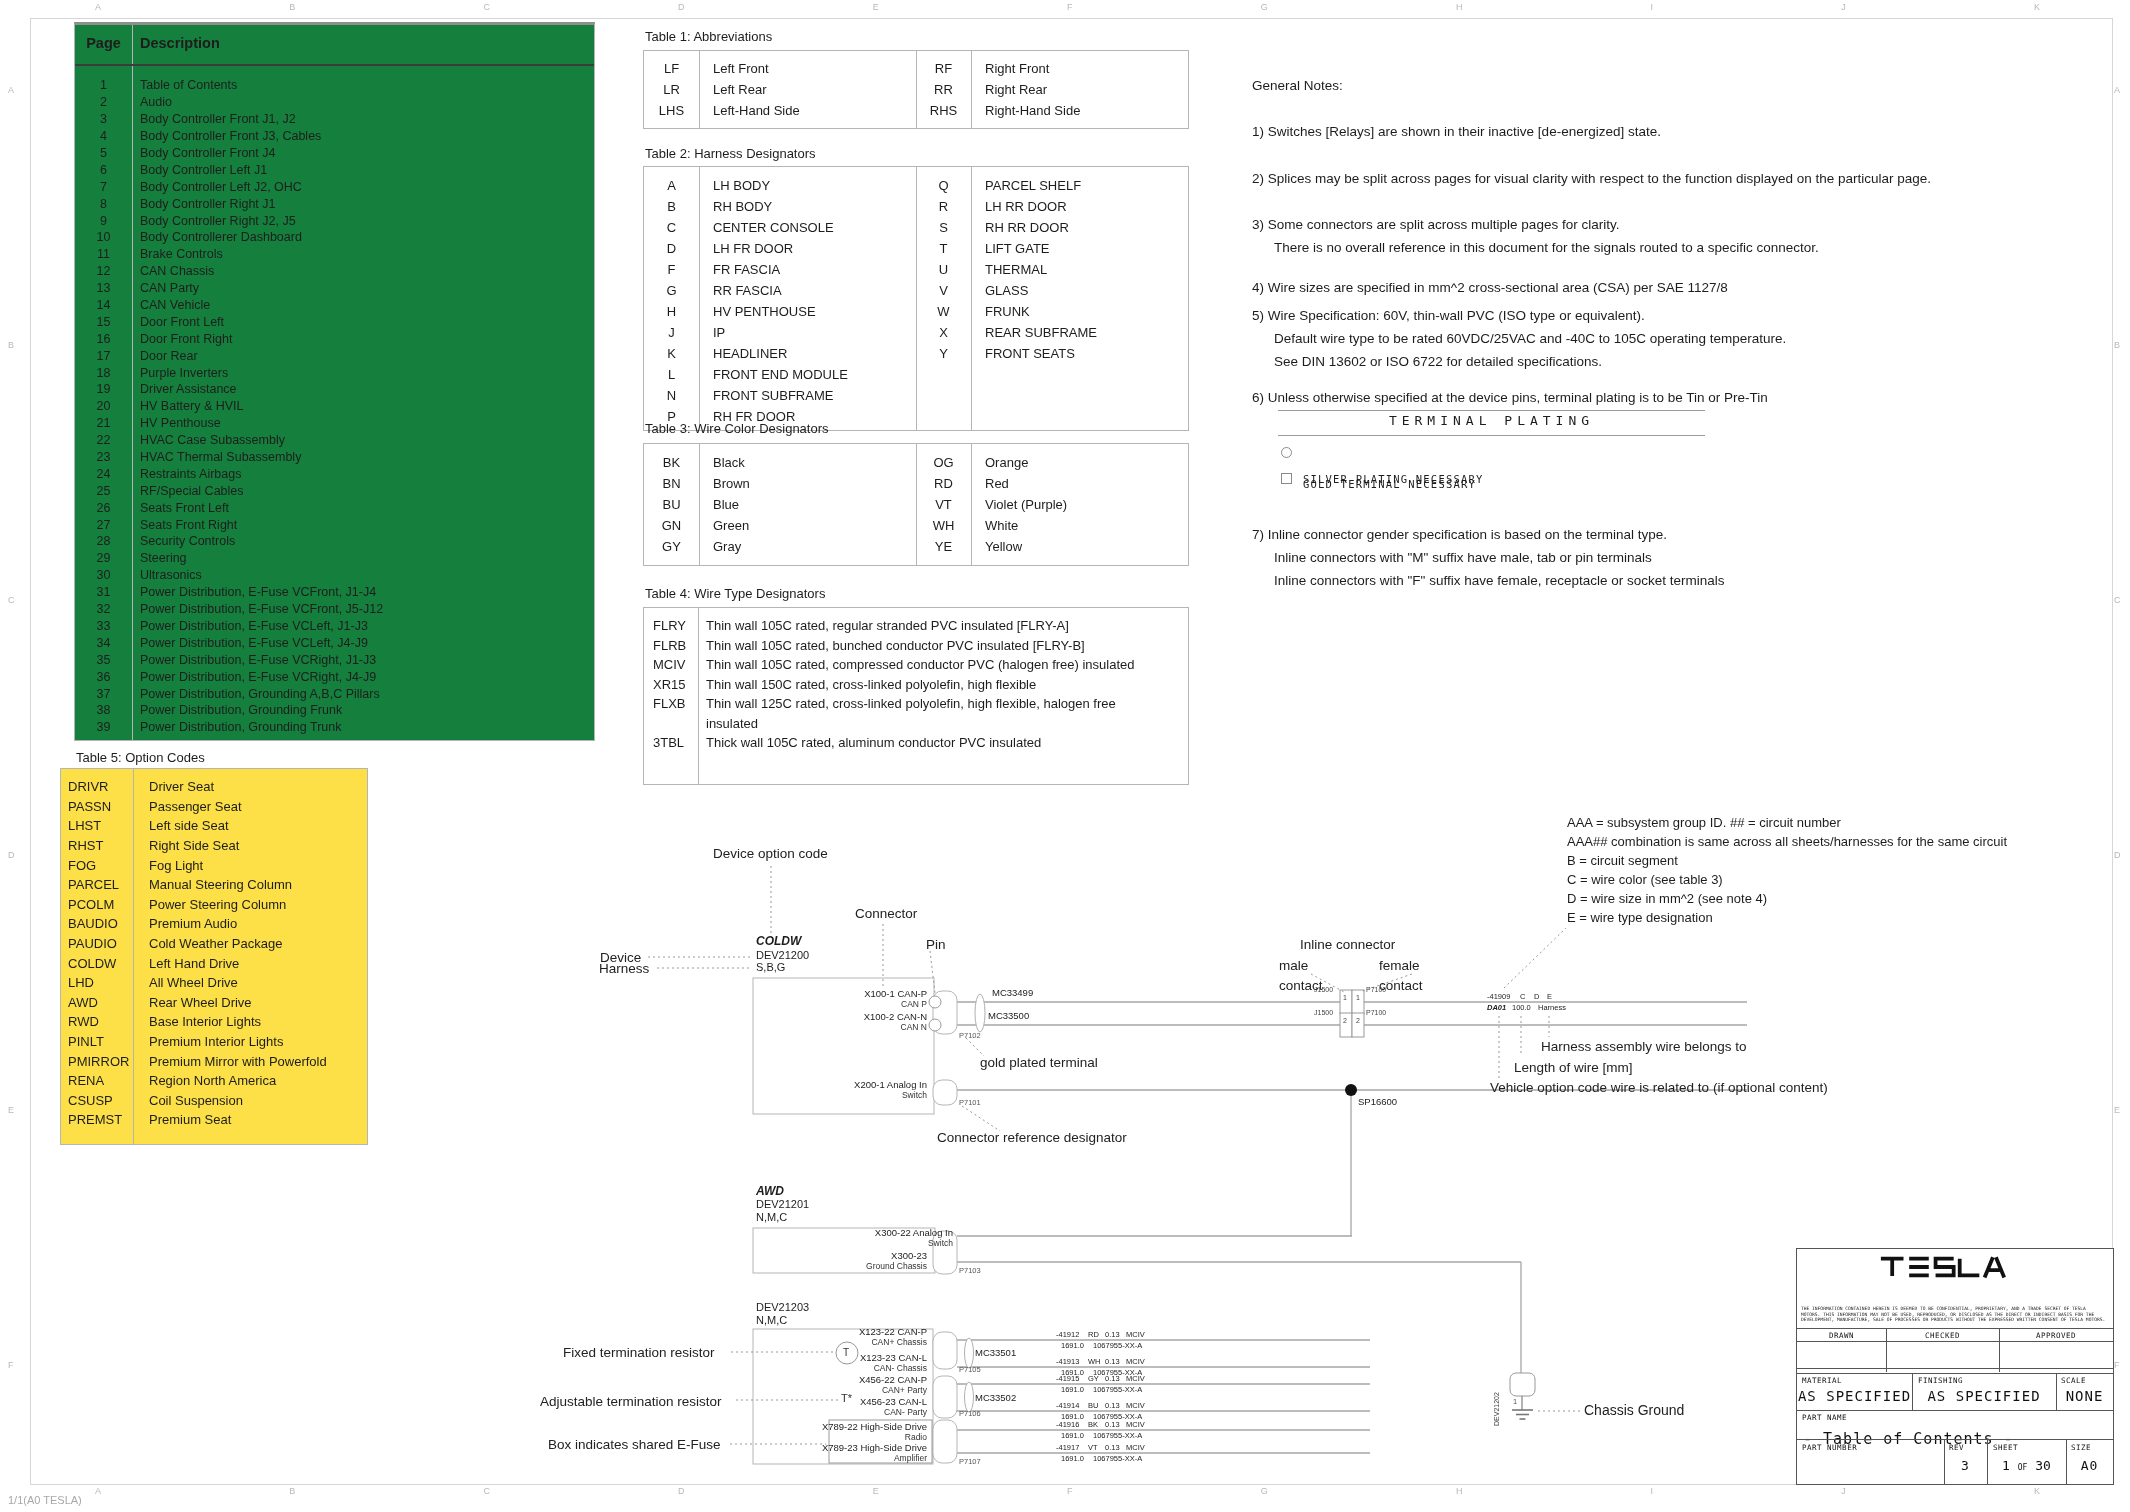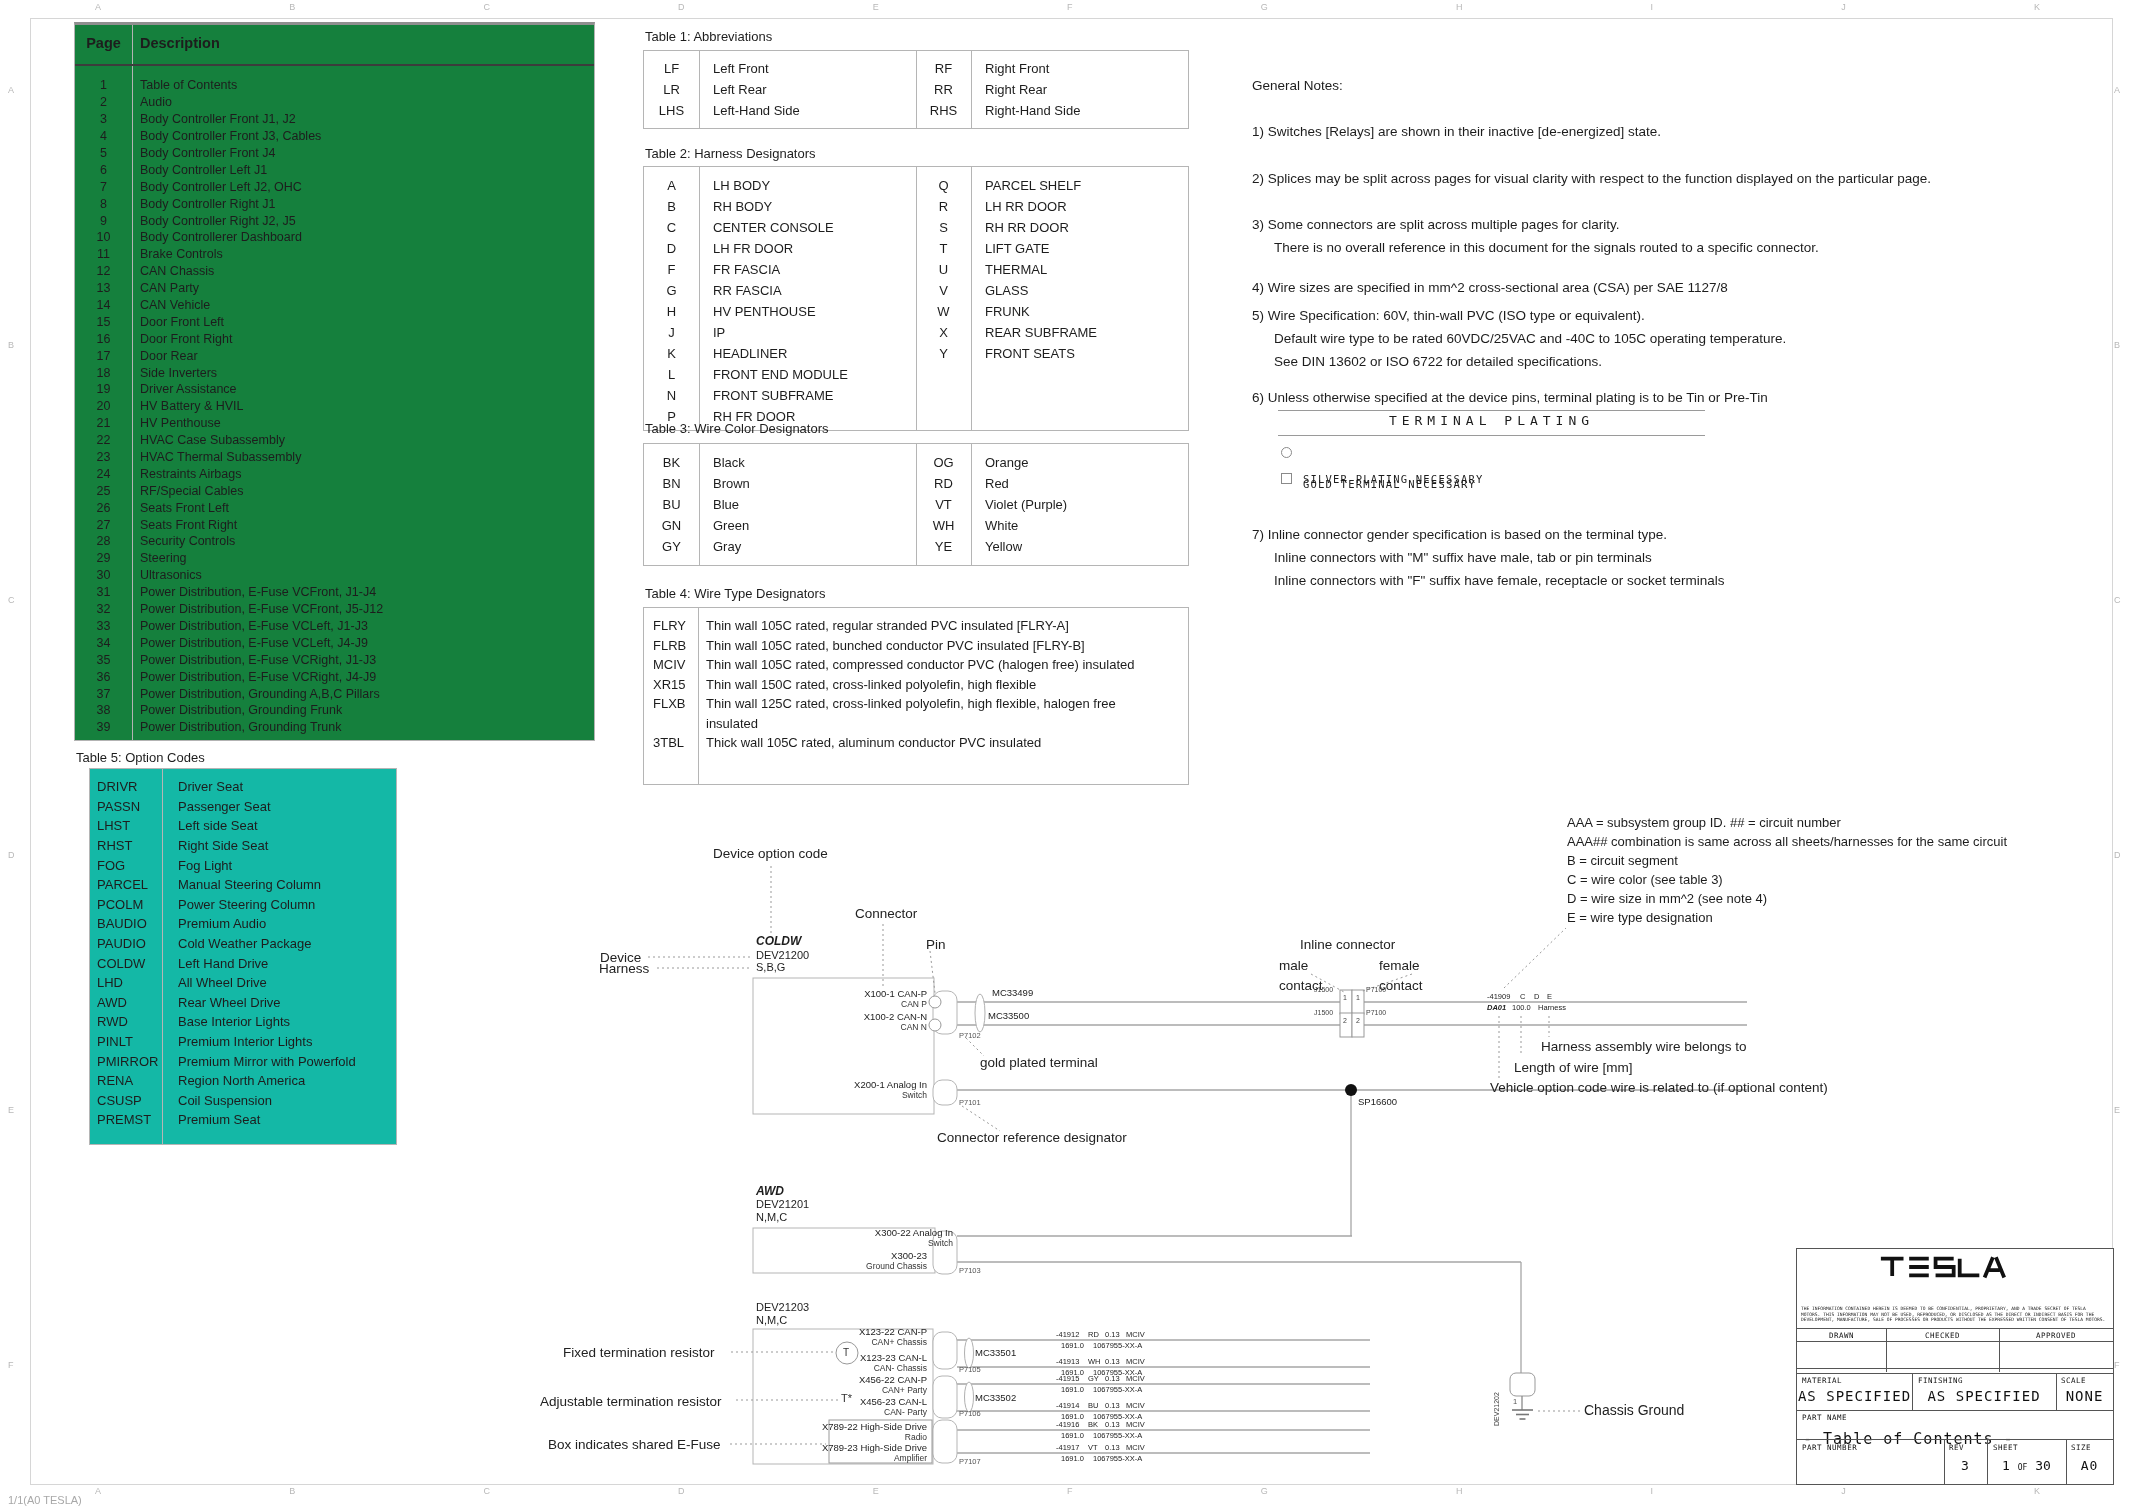--- a/index.html
+++ b/index.html
@@ -23,21 +23,21 @@
   .ftable{position:absolute;left:643px;width:544px;border:1px solid #b5b5b5;background:#fff;}
   .ftable .v1{position:absolute;left:55px;top:0;bottom:0;border-left:1px solid #b5b5b5;}
   .ftable .v2{position:absolute;left:272px;top:0;bottom:0;border-left:1px solid #b5b5b5;}
   .ftable .v3{position:absolute;left:327px;top:0;bottom:0;border-left:1px solid #b5b5b5;}
   .frow{display:grid;grid-template-columns:55px 217px 55px 216px;height:21px;font-size:13px;align-items:center;}
   .frow .c{text-align:center;}
   .frow .d{padding-left:14px;white-space:nowrap;}
   .t4row{display:grid;grid-template-columns:54px 1fr;font-size:13px;line-height:19.5px;}
   .t4row .code{padding-left:9px;}
   .t4row .desc{padding-left:8px;padding-right:36px;}
-  .t5{position:absolute;left:89px;top:768px;width:306px;height:375px;border:1px solid #b5b5b5;background:#14b8a6;}
+  .t5{position:absolute;left:60px;top:768px;width:306px;height:375px;border:1px solid #b5b5b5;background:#fde047;}
   .t5 .vline{position:absolute;left:72px;top:0;bottom:0;border-left:1px solid #b5b5b5;}
   .t5-rows{padding-top:8px;}
   .t5row{display:flex;height:19.6px;font-size:13px;align-items:center;}
   .t5row .code{width:72px;padding-left:7px;flex:none;}
   .t5row .desc{padding-left:9px;white-space:nowrap;}
   
   .note{position:absolute;left:1252px;font-size:13.5px;white-space:nowrap;}
   .note.ind{left:1274px;}
   .prule{position:absolute;left:1278px;width:427px;border-top:1px solid #9a9a9a;}
   .ptitle{position:absolute;left:1278px;width:427px;text-align:center;font-family:"DejaVu Sans Mono",monospace;font-size:13px;letter-spacing:5px;}
@@ -210,21 +210,21 @@
           <span class="d">Door Front Right</span>
         </div>
 
         <div class="toc-row">
           <span class="p">17</span>
           <span class="d">Door Rear</span>
         </div>
 
         <div class="toc-row">
           <span class="p">18</span>
-          <span class="d">Side Inverters</span>
+          <span class="d">Purple Inverters</span>
         </div>
 
         <div class="toc-row">
           <span class="p">19</span>
           <span class="d">Driver Assistance</span>
         </div>
 
         <div class="toc-row">
           <span class="p">20</span>
           <span class="d">HV Battery &amp; HVIL</span>

